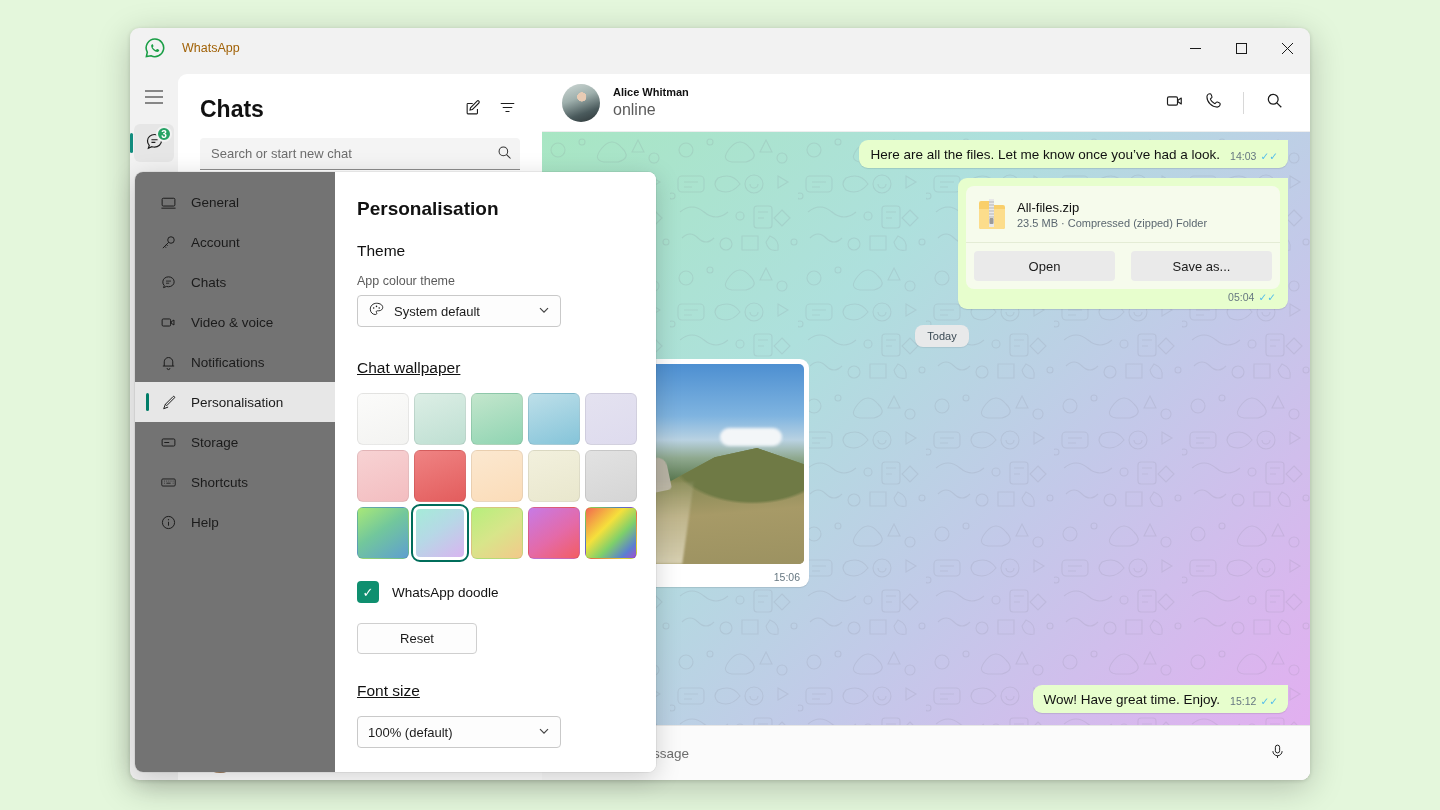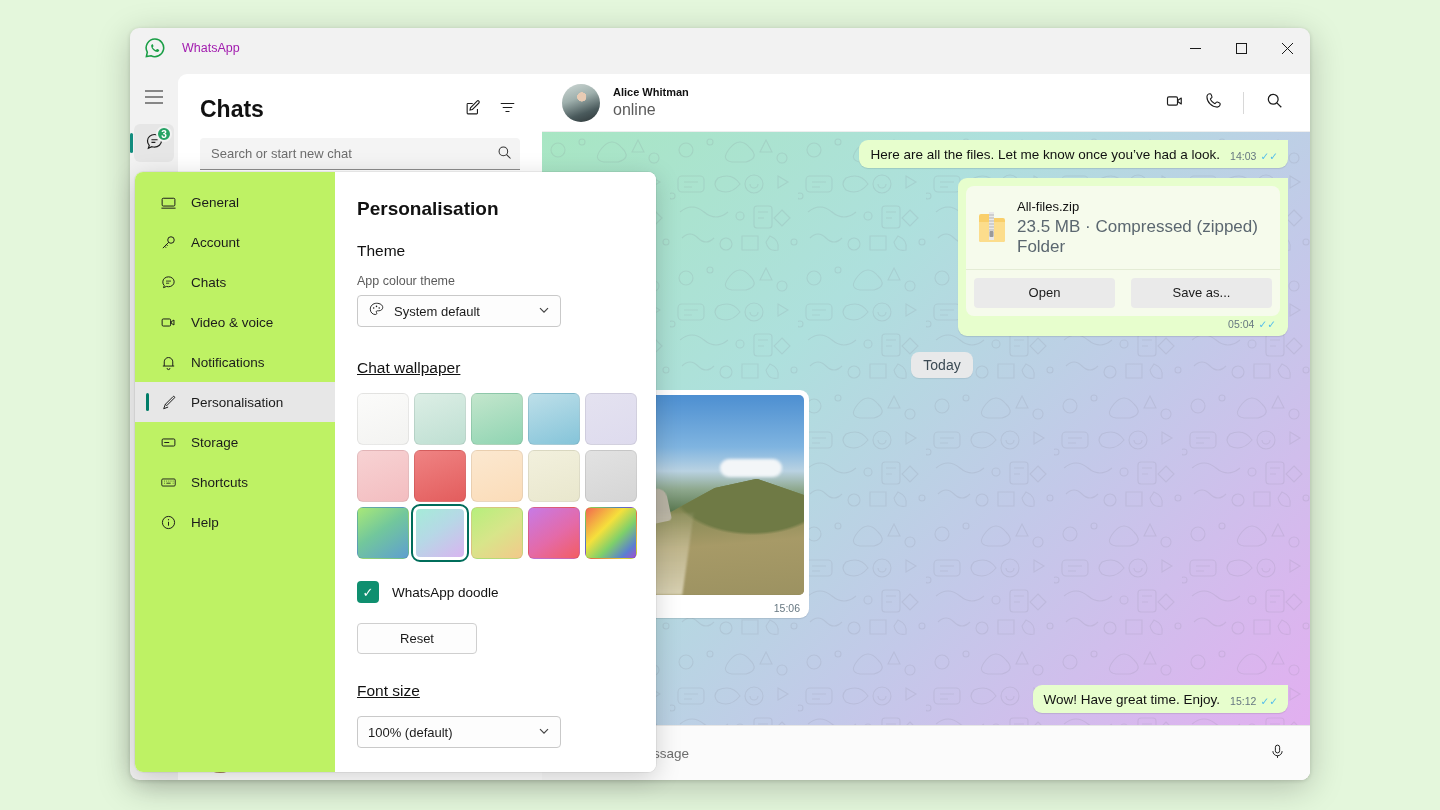--- a/index.html
+++ b/index.html
@@ -24,21 +24,21 @@
 
   
   .titlebar {
     position: absolute; left: 0; top: 0;
     width: 100%; height: 40px;
     display: flex; align-items: center;
   }
   .wa-logo { margin-left: 14px; width: 22px; height: 22px; }
   .title-text {
     margin-left: 16px;
-    font-size: 12.5px; color: #a21caf;
+    font-size: 12.5px; color: #a16207;
   }
   .win-controls {
     position: absolute; right: 0; top: 0;
     display: flex; height: 40px;
   }
   .win-btn {
     width: 46px; height: 40px;
     display: flex; align-items: center; justify-content: center;
     color: #1b1b1b;
   }
@@ -189,38 +189,38 @@
   .meta {
     display: inline-flex; gap: 4px;
     font-size: 10.5px; color: #667781;
     margin-left: 10px; vertical-align: bottom;
     white-space: nowrap;
   }
   .ticks { color: #53bdeb; }
   .date-pill {
     background: #e8e9ea;
     color: #3b4a54;
-    font-size: 14px;
+    font-size: 11px;
     padding: 5px 12px;
     border-radius: 8px;
     box-shadow: 0 1px 1px rgba(0,0,0,.08);
     margin-left: 32px;
   }
 
   
   .file-bubble { width: 330px; padding: 8px 8px 4px 8px; }
   .file-card {
     background: #f6fbec;
     border-radius: 8px;
     overflow: hidden;
   }
   .file-top { display: flex; align-items: center; gap: 12px; padding: 12px 13px; }
   .zip-icon { width: 26px; height: 32px; flex-shrink: 0; }
   .file-name { font-size: 13px; color: #111; line-height: 1.45; }
-  .file-sub { font-size: 17px; color: #5b6770; }
+  .file-sub { font-size: 11px; color: #5b6770; }
   .file-actions { display: flex; border-top: 1px solid #e4ecd5; }
   .file-btn {
     flex: 1; margin: 8px; height: 30px;
     background: #eaeaea; border-radius: 4px;
     display: flex; align-items: center; justify-content: center;
     font-size: 13px; color: #1b1b1b;
   }
   .file-meta-row { display: flex; justify-content: flex-end; padding: 2px 4px 2px 0; }
 
   
@@ -291,21 +291,21 @@
     left: 135px; top: 172px;
     width: 521px; height: 600px;
     display: flex;
     background: #fff;
     border-radius: 8px;
     box-shadow: 0 6px 26px rgba(0,0,0,.18), 0 0 0 1px rgba(0,0,0,.05);
     overflow: hidden;
   }
   .settings-nav {
     width: 200px;
-    background: #bef264;
+    background: #737373;
     padding: 10px 0 0 0;
   }
   .snav-item {
     position: relative;
     height: 40px;
     display: flex; align-items: center;
     gap: 14px; padding-left: 24px;
     font-size: 13.5px; color: #1b1b1b;
   }
   .snav-item.active { background: #e7e7e7; }

